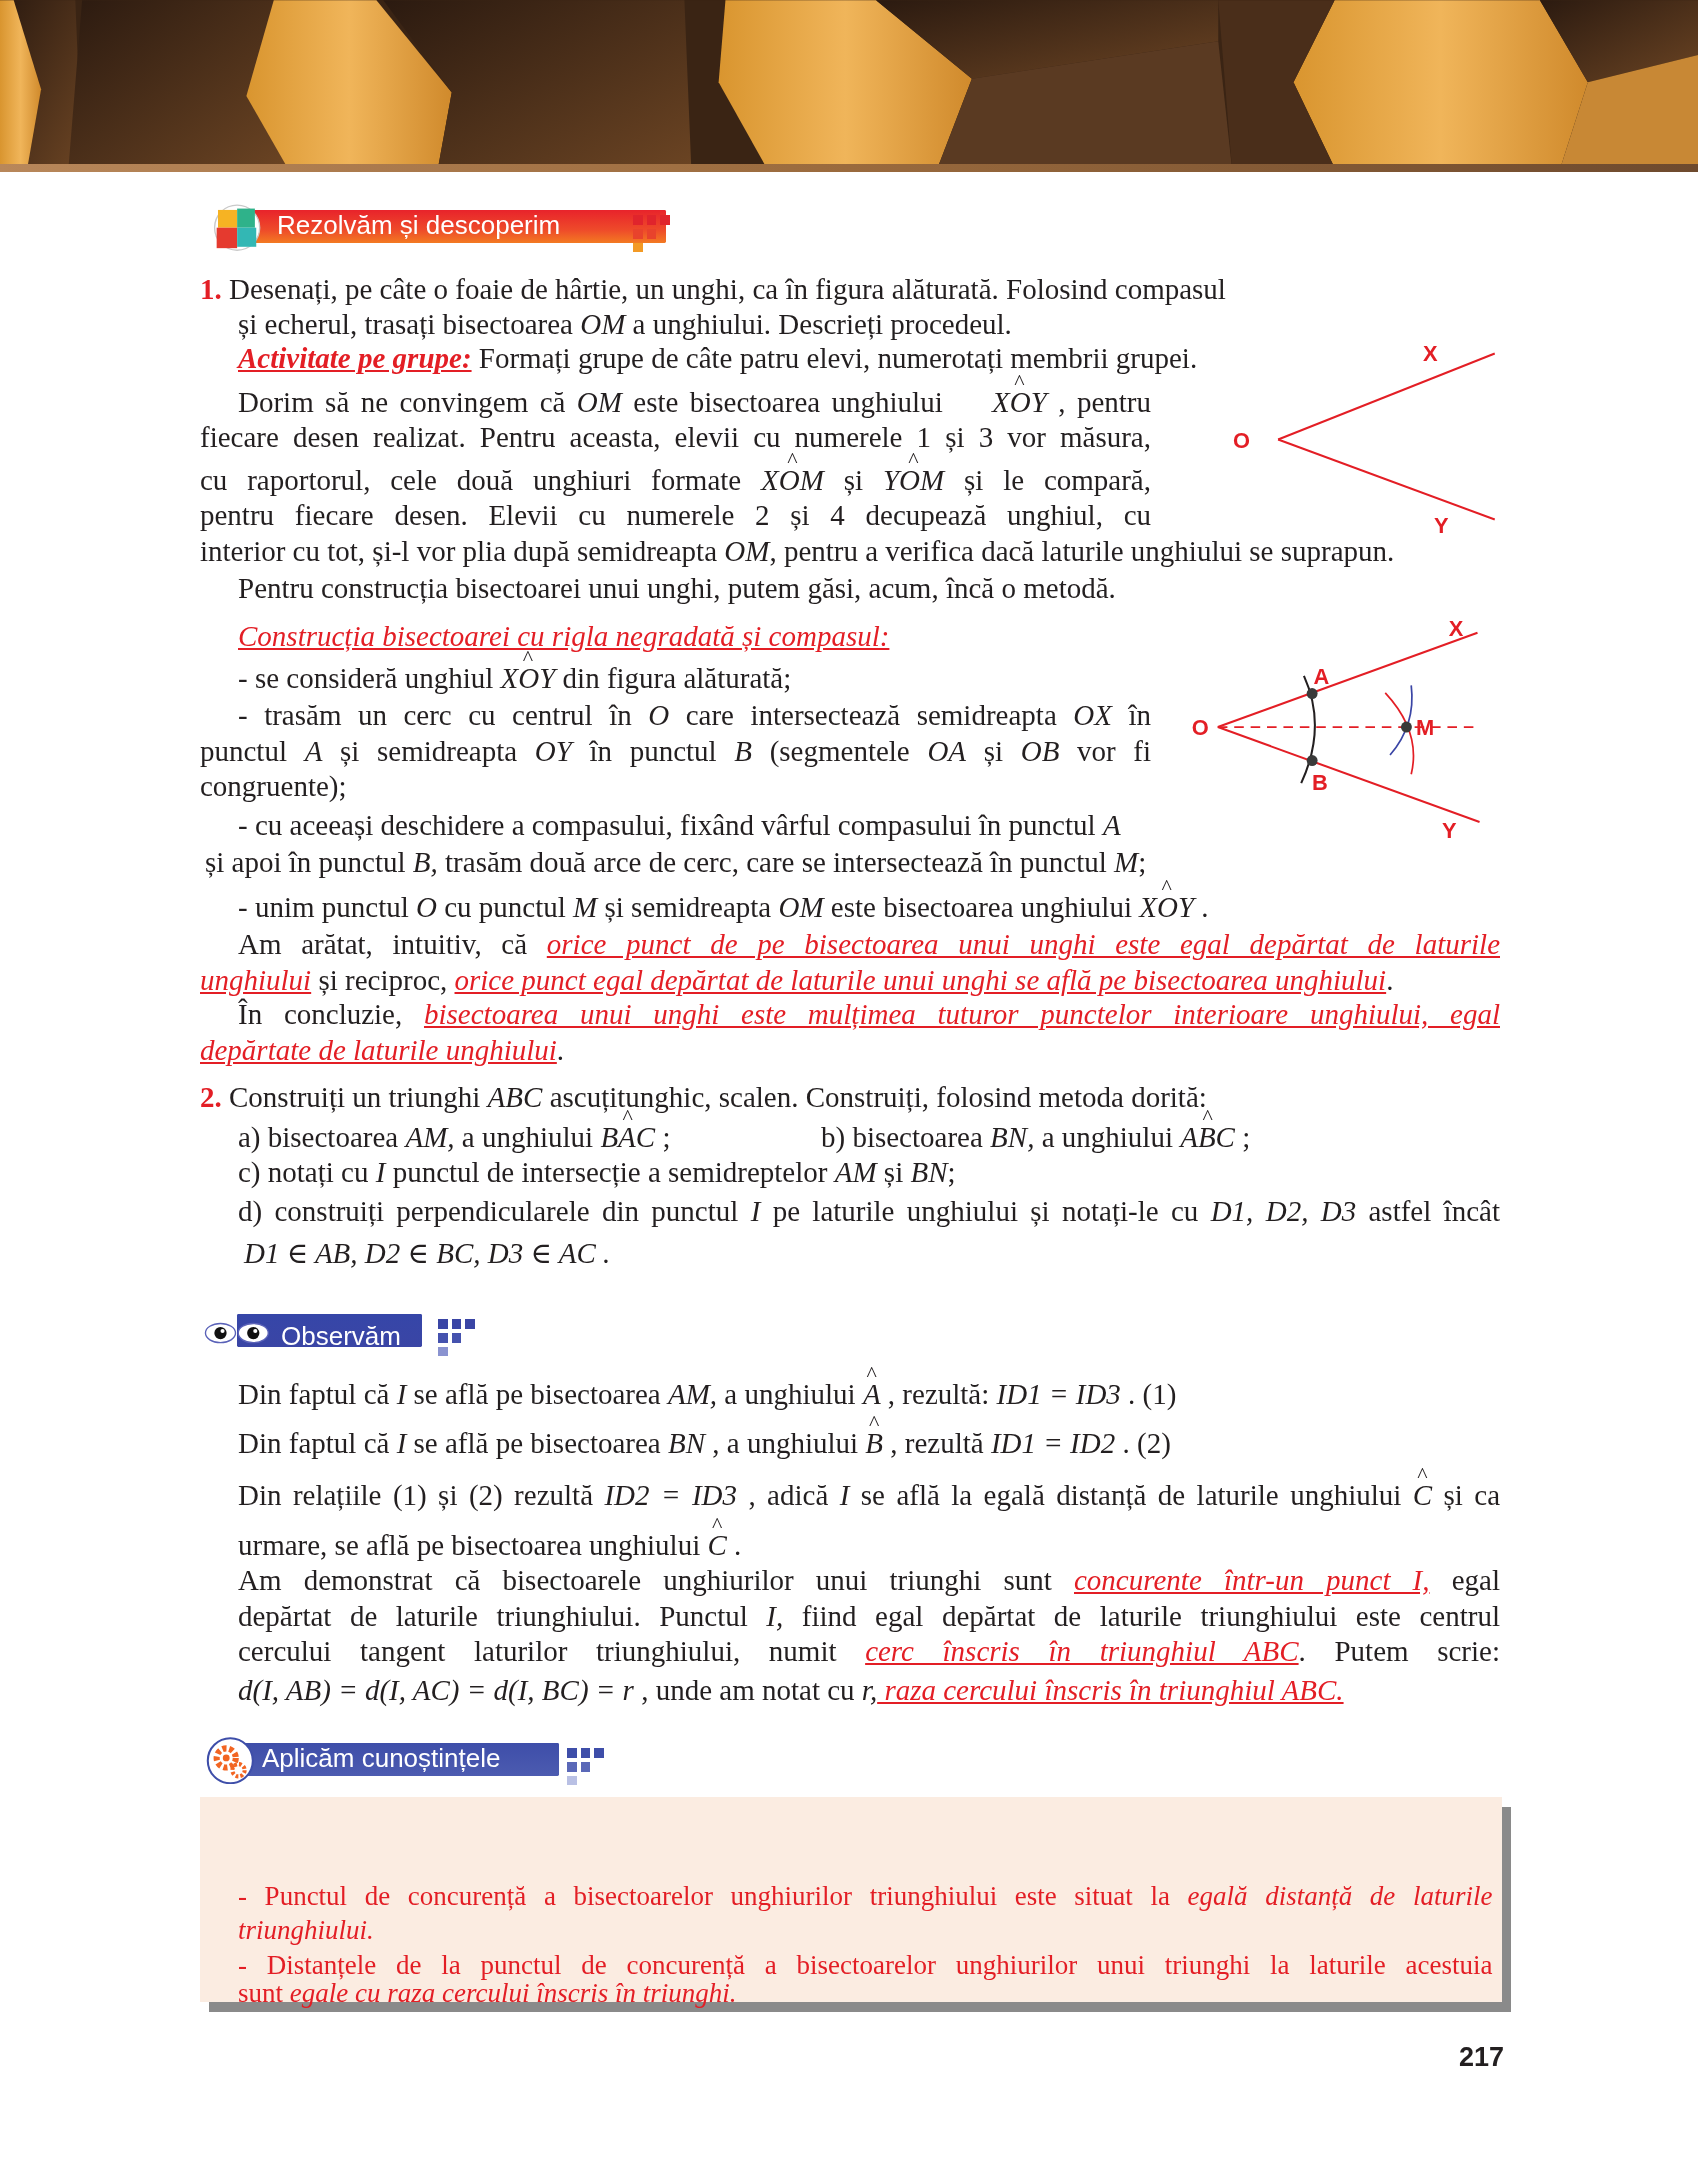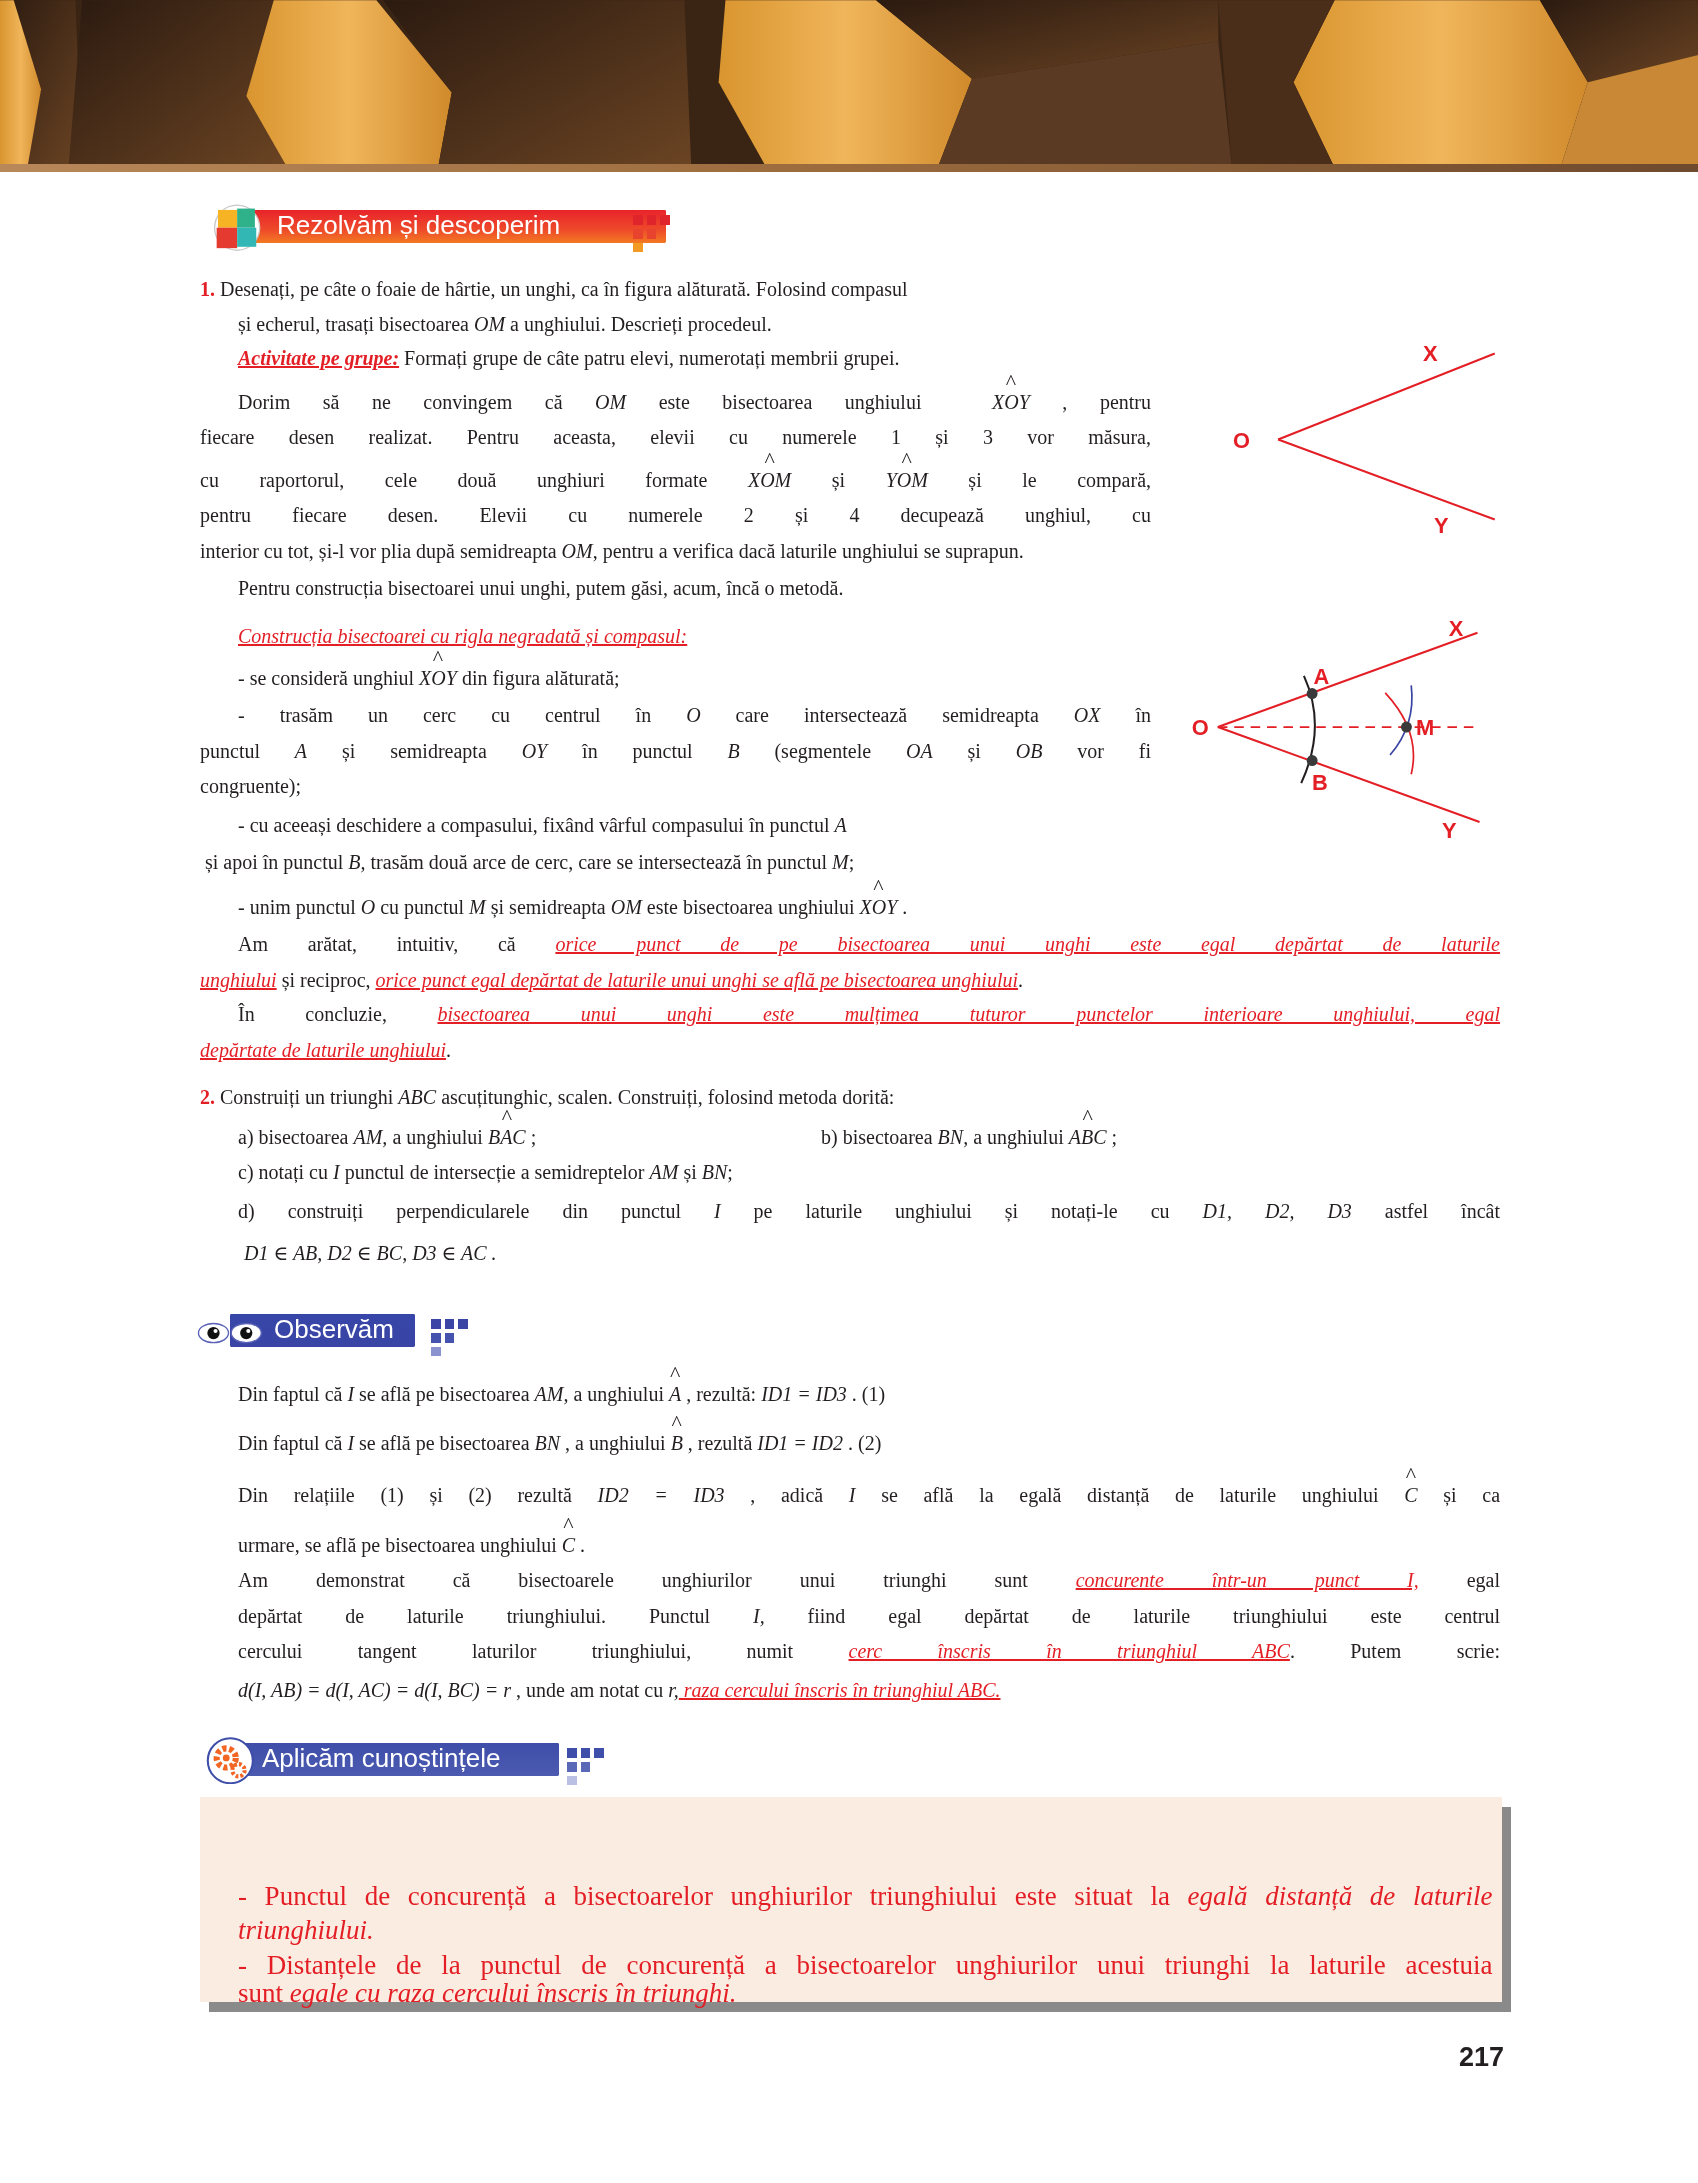--- a/index.html
+++ b/index.html
@@ -20,21 +20,21 @@
   .banner .squares { position: absolute; top: 12.3px; display: grid; grid-template-columns: 9.6px 9.6px 9.6px;
     grid-template-rows: 9.6px 9.6px 9.6px; gap: 4.1px; }
   .banner .squares span { display: block; width: 9.6px; height: 9.6px; }
   .banner .emblem { position: absolute; left: 0; top: 0; width: 71px; height: 48px; z-index: 3; }
 
   .b-red .bar { background: linear-gradient(180deg, #e8232b 0%, #ee4a2a 60%, #f37a22 100%); width: 426px; }
   .b-blue .bar { background: linear-gradient(180deg, #3646a8 0%, #3a45a5 100%); width: 219px; }
   .b-blue2 .bar { background: linear-gradient(180deg, #3e4ea9 0%, #4c5bb0 100%); width: 356px; }
 
   
-  .txt { position: absolute; font-size: 20px; line-height: 34px; }
+  .txt { position: absolute; font-size: 29px; line-height: 34px; }
   .just { text-align: justify; text-align-last: justify; }
   .red { color: #e31e25; text-decoration: underline; }
   .i { font-style: italic; }
   .b { font-weight: bold; }
   .num { color: #e31e25; font-weight: bold; }
   .hat { position: relative; display: inline-block; font-style: italic; }
   .hat::before { content: "^"; position: absolute; left: 50%; transform: translateX(-50%); top: -20.5px; font-style: normal; font-size: 22px; }
 
   
   .fig { position: absolute; }
@@ -205,21 +205,21 @@
   <span>b) bisectoarea </span><span class="i">BN,</span><span> a unghiului </span><span class="hat">ABC</span><span> ;</span>
 </div>
 <div class="txt" style="left:238px; top:1155px;">
   <span>c)  notați cu </span><span class="i">I</span><span> punctul de intersecție a semidreptelor </span><span class="i">AM</span><span> și </span><span class="i">BN</span><span>;</span>
 </div>
 <div class="txt just" style="left:238px; top:1194px; width:1262px;">
   <span>d)  construiți perpendicularele din punctul </span><span class="i">I</span><span> pe laturile unghiului și notați-le cu </span><span class="i">D1, D2, D3</span><span> astfel încât</span>
 </div>
 <div class="txt i" style="left:244px; top:1236px;">D1 ∈ AB, D2 ∈ BC, D3 ∈ AC .</div>
 
-<div class="banner b-blue" style="left:193px; top:1307px; width:287px;">
+<div class="banner b-blue" style="left:200px; top:1307px; width:287px;align-items:flex-end;">
   <svg class="emblem" viewBox="0 0 104 70">
     <ellipse cx="30" cy="38" rx="22" ry="14" fill="#ffffff" stroke="#5a62b8" stroke-width="2"></ellipse>
     <circle cx="30" cy="38" r="9" fill="#111"></circle>
       <circle cx="33" cy="35" r="3" fill="#fff"></circle>
     <ellipse cx="78" cy="38" rx="22" ry="14" fill="#ffffff" stroke="#5a62b8" stroke-width="2"></ellipse>
     <circle cx="78" cy="38" r="9" fill="#111"></circle>
       <circle cx="81" cy="35" r="3" fill="#fff"></circle>
   </svg>
   <div class="bar" style="width:185px;"></div>
   <span class="label" style="margin-left:81px;">Observăm</span>

